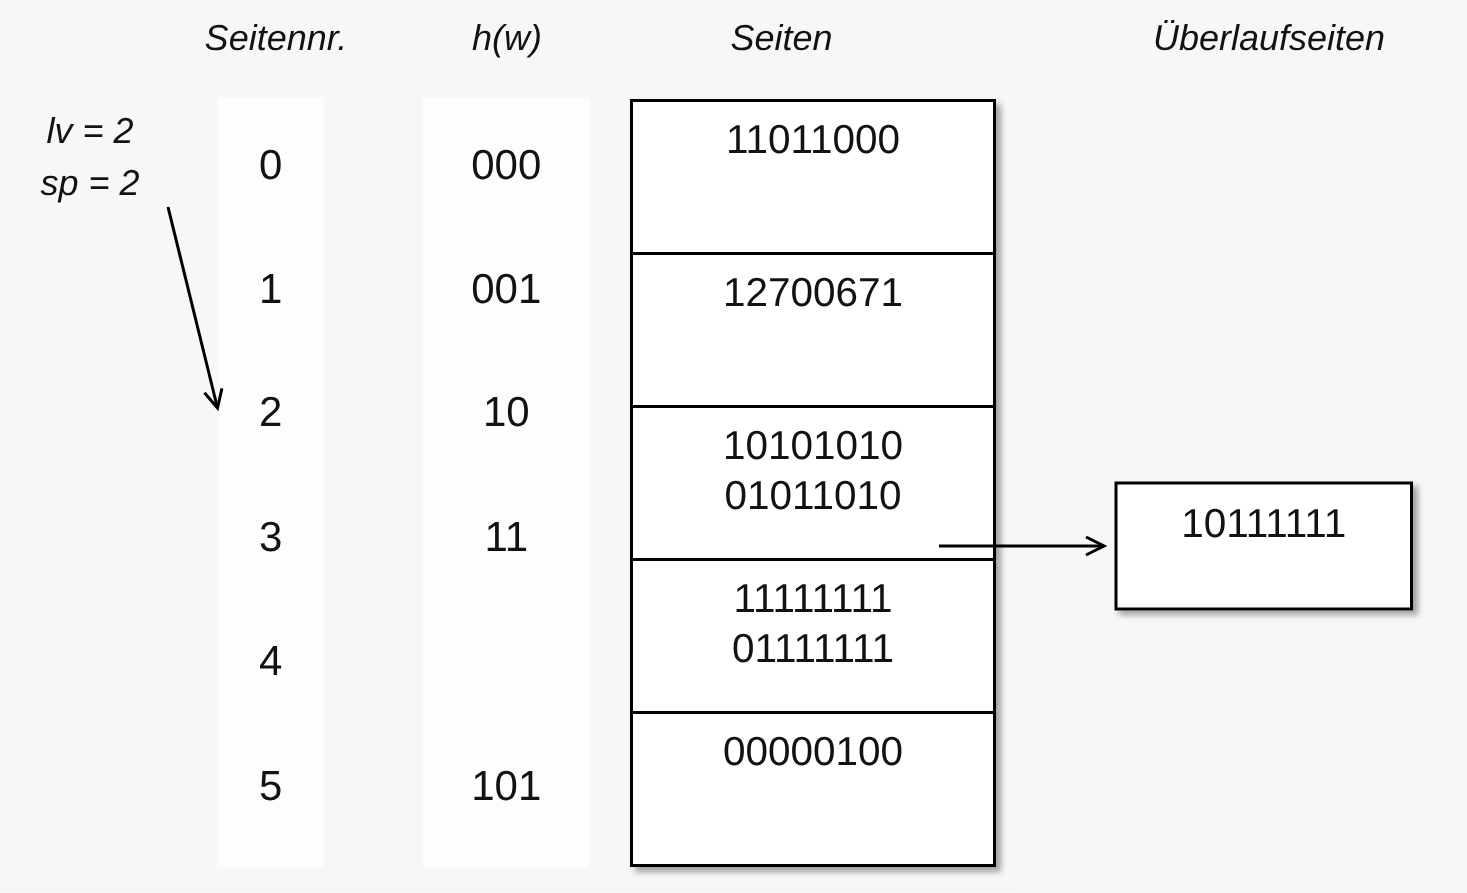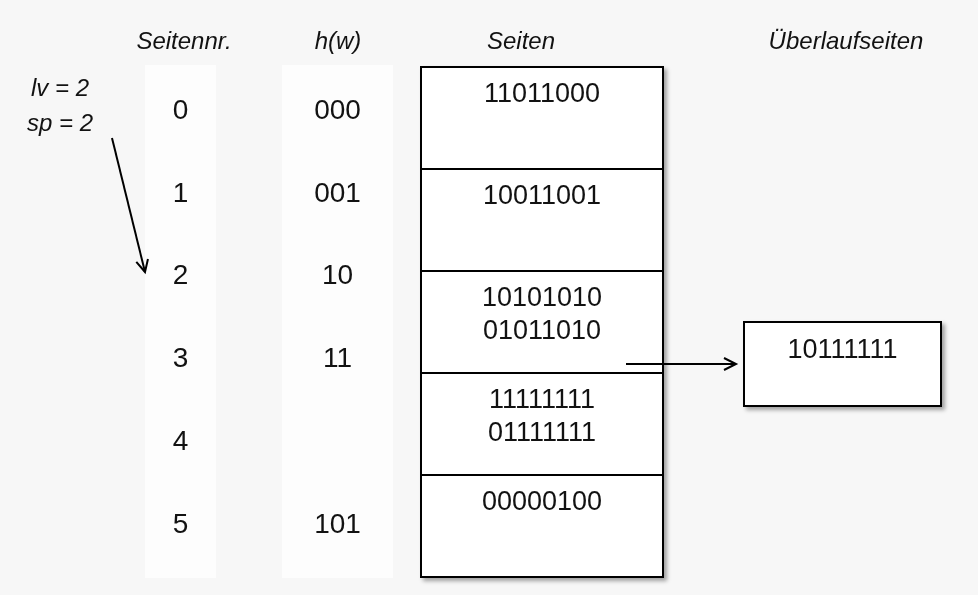--- a/index.html
+++ b/index.html
@@ -5,21 +5,21 @@
   html,body{margin:0;padding:0;}
   .stage{
     position:relative;
     width:978px;height:595px;
     background:#f7f7f7;
     font-family:"Liberation Sans", sans-serif;
     color:#121212;
     overflow:hidden;
   }
   .header-label{
-    position:absolute;top:27px;
+    position:absolute;top:12px;
     transform:translateX(-50%);
     font-style:italic;
     font-size:24px;
     white-space:nowrap;
   }
   .annot-block{
     position:absolute;left:14px;top:70px;width:92px;
     font-style:italic;font-size:24px;line-height:35px;
     text-align:center;white-space:nowrap;
   }
@@ -96,21 +96,21 @@
   <div class="hash-cell r2">10</div>
   <div class="hash-cell r3">11</div>
   <div class="hash-cell r5">101</div>
 
   <div class="pages-table">
     <div class="page-cell">
       <span class="entry-line">11011000</span>
       <span class="entry-line"></span>
     </div>
     <div class="page-cell">
-      <span class="entry-line">10011001</span>
+      <span class="entry-line">12700671</span>
       <span class="entry-line"></span>
     </div>
     <div class="page-cell">
       <span class="entry-line">10101010</span>
       <span class="entry-line">01011010</span>
     </div>
     <div class="page-cell">
       <span class="entry-line">11111111</span>
       <span class="entry-line">01111111</span>
     </div>

